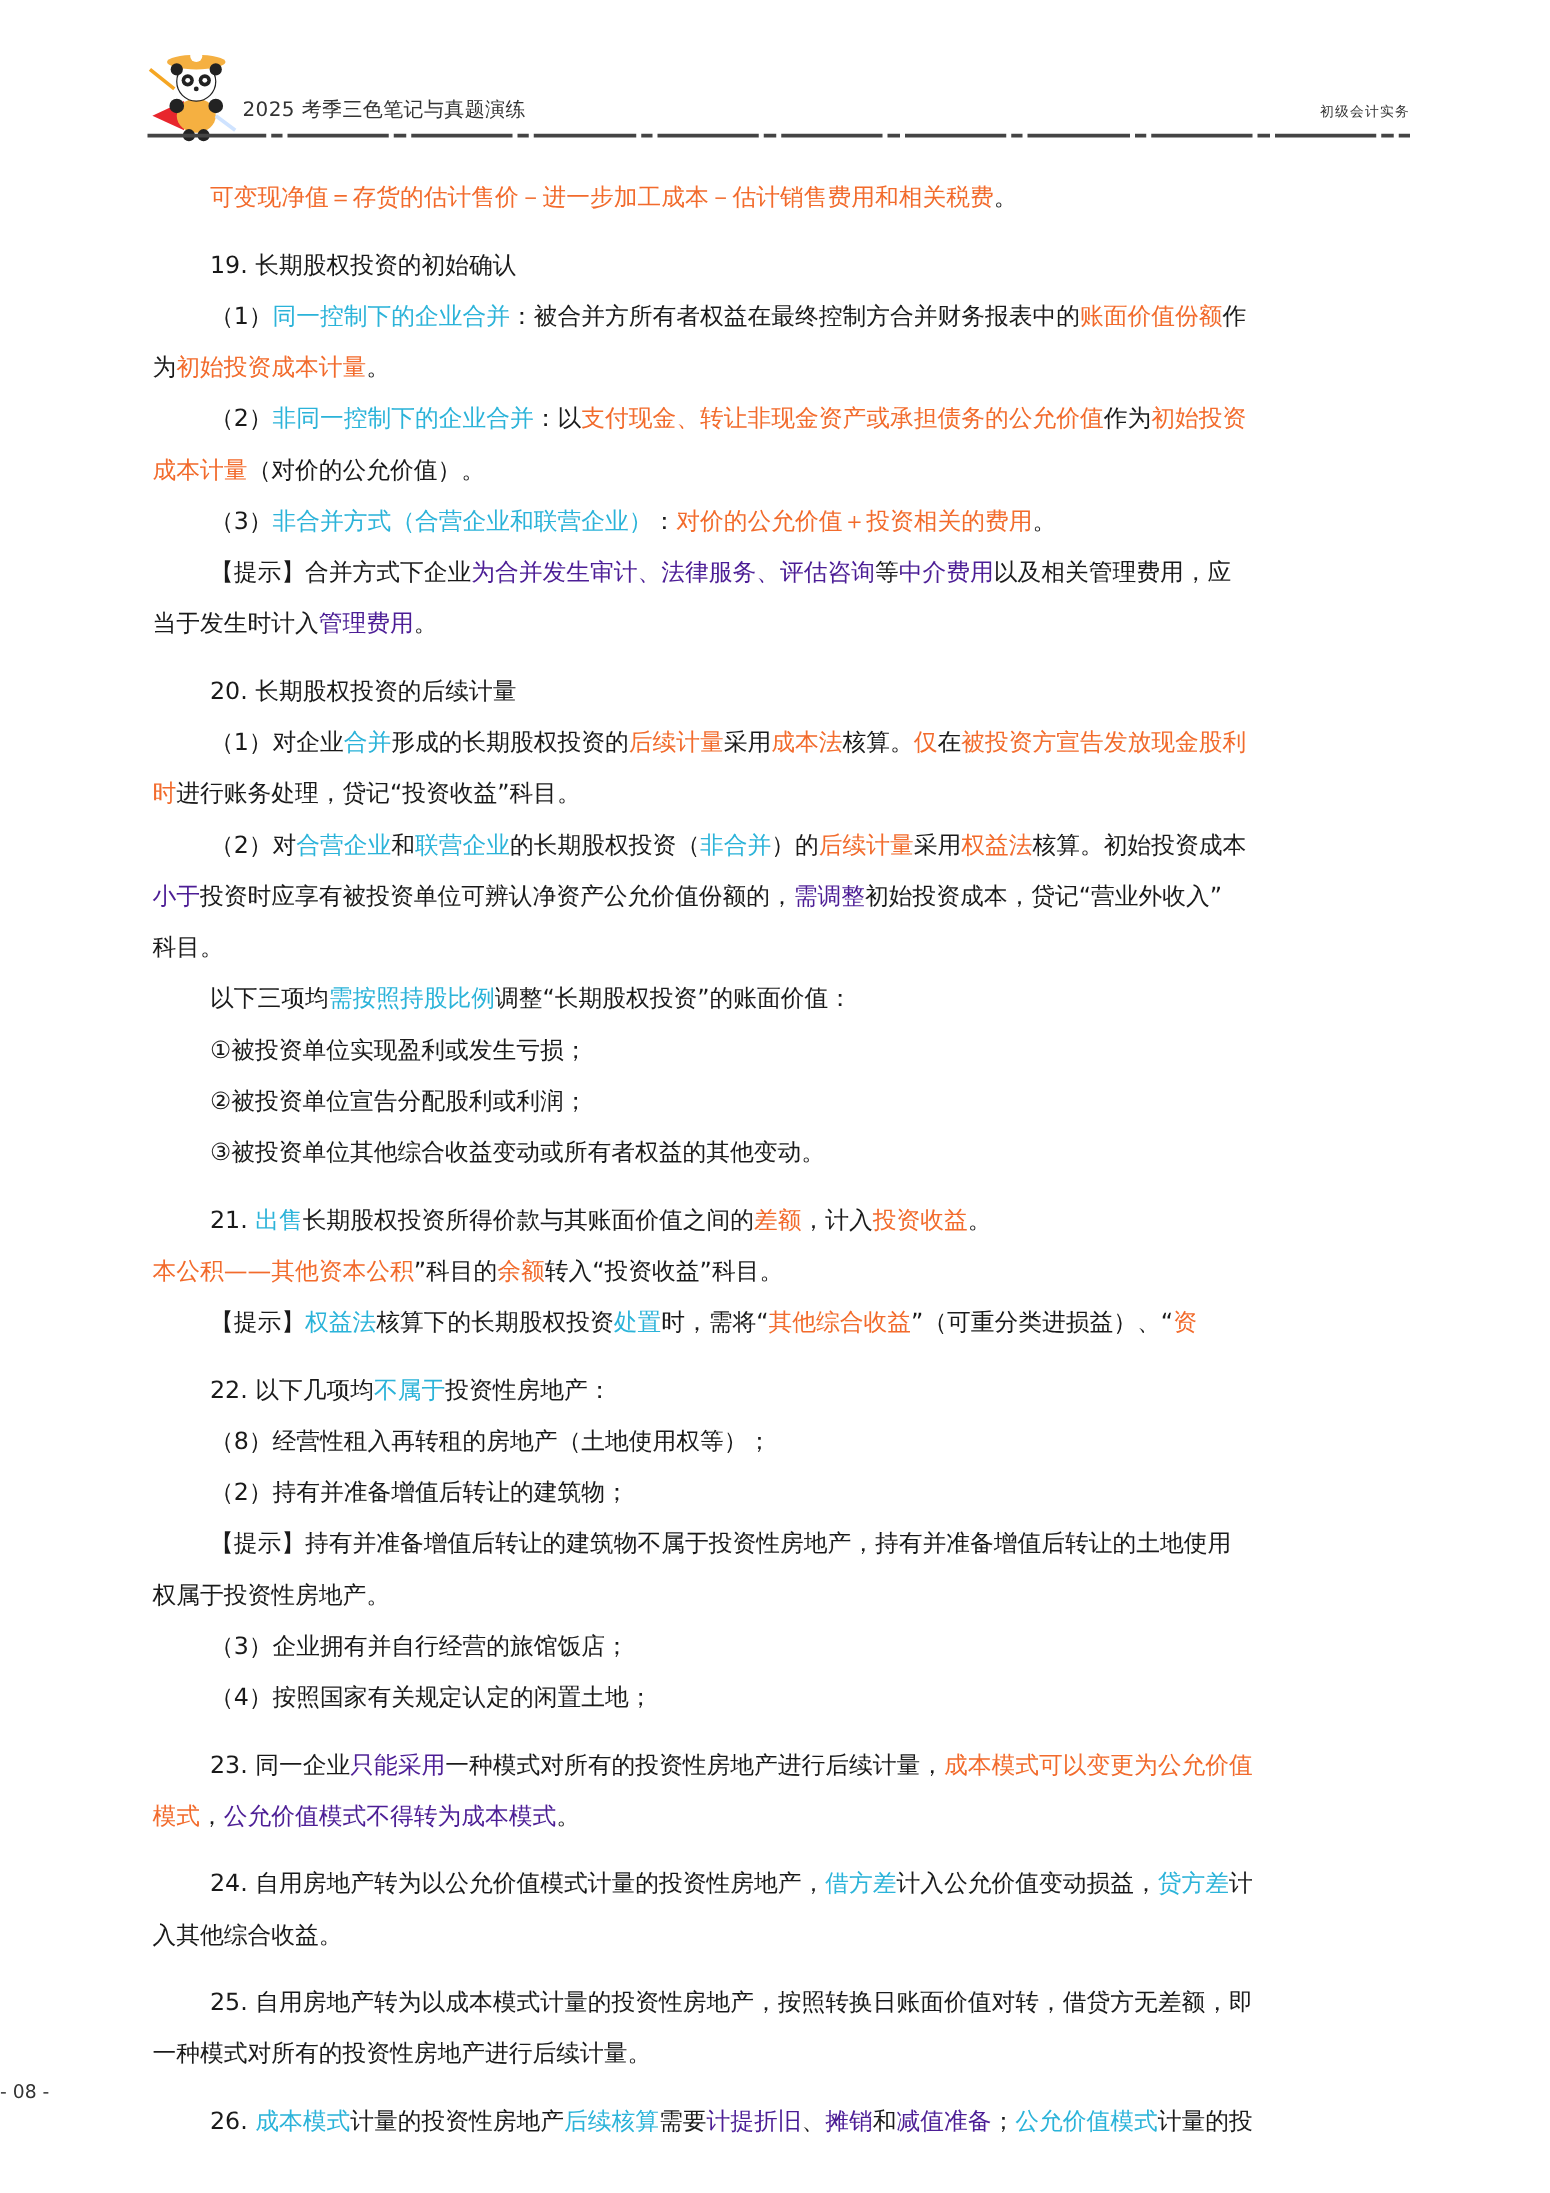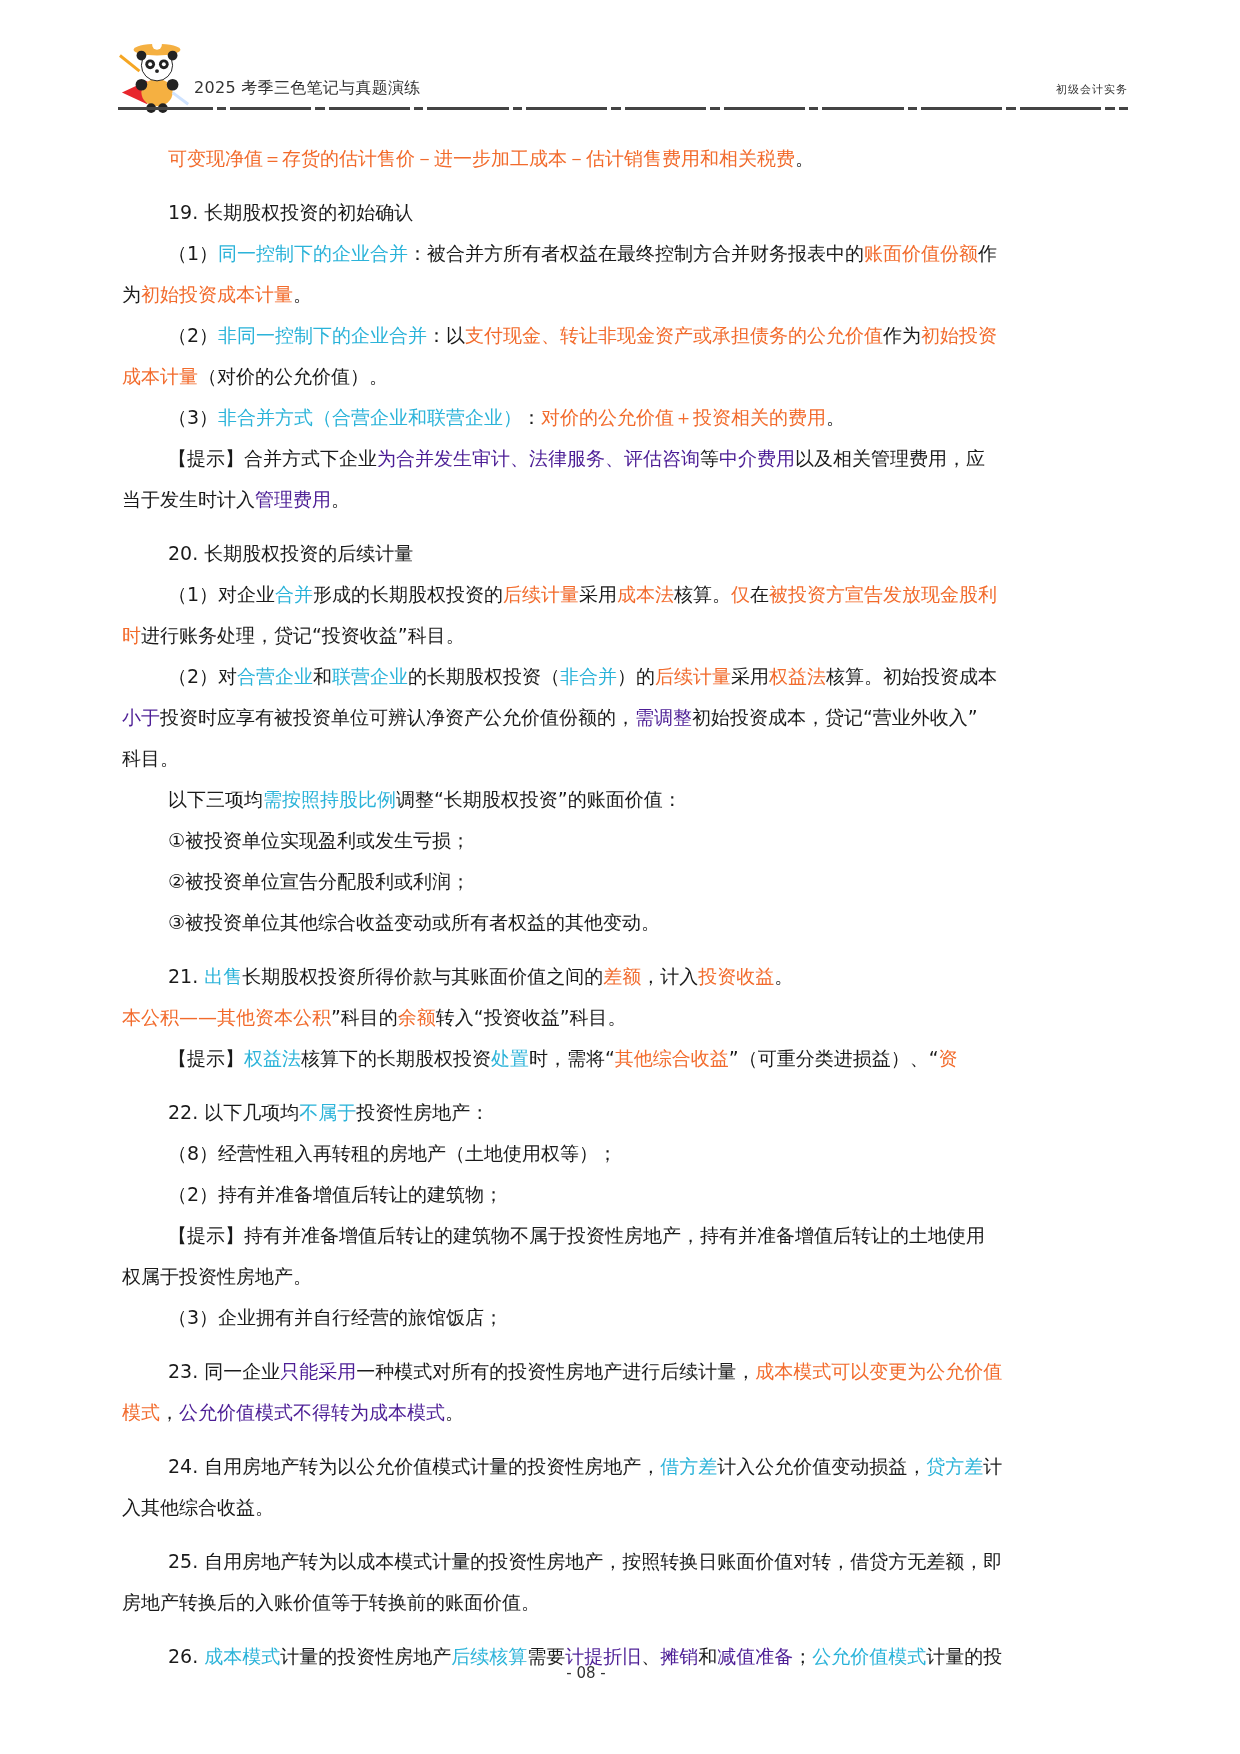--- a/index.html
+++ b/index.html
@@ -11,21 +11,21 @@
   .subject { position: absolute; right: 0; top: 46px; font-size: 11px; color: #333; letter-spacing: 1px; }
   .rule { position: absolute; left: 0; top: 70px; width: 1010px; height: 4px; display: flex; gap: 4px; align-items: center; }
   .rule span { display: block; height: 3px; background: #444; }
   .content { position: absolute; left: 118px; top: 136px; width: 1010px; font-size: 19px; line-height: 37px; }
   .p { margin: 4px; }
   .ind { text-indent: 46px; }
   .gap { height: 9px; }
   .o { color: #f26b2c; }
   .c { color: #2bb3d9; }
   .r { color: #4c1d95; }
-  .footer { position: absolute; left: 0; width: 1172px; top: 1664px; text-align: center; font-size: 15px; color: #333; }
+  .footer { position: absolute; left: 0; width: 1172px; top: 1664px; text-align: left; font-size: 15px; color: #333; }
 </style>
 </head>
 <body>
 
 <div class="header">
   <svg class="mascot" viewBox="0 0 80 80">
     <polygon points="4,58 30,46 30,70" fill="#e8262d"></polygon>
     <line x1="2" y1="20" x2="22" y2="36" stroke="#f5a623" stroke-width="3"></line>
     <ellipse cx="40" cy="58" rx="16" ry="14" fill="#f5b041"></ellipse>
     <circle cx="40" cy="30" r="16" fill="#ffffff" stroke="#222" stroke-width="1"></circle>
@@ -97,26 +97,27 @@
     <div class="p ind"><span>21. </span><span class="c">出售</span><span>长期股权投资所得价款与其账面价值之间的</span><span class="o">差额</span><span>，计入</span><span class="o">投资收益</span><span>。</span></div>
     <div class="p"><span class="o">本公积——其他资本公积</span><span>”科目的</span><span class="o">余额</span><span>转入“投资收益”科目。</span></div>
     <div class="p ind"><span>【提示】</span><span class="c">权益法</span><span>核算下的长期股权投资</span><span class="c">处置</span><span>时，需将“</span><span class="o">其他综合收益</span><span>”（可重分类进损益）、“</span><span class="o">资</span></div>
     <div class="gap"></div>
     <div class="p ind"><span>22. 以下几项均</span><span class="c">不属于</span><span>投资性房地产：</span></div>
     <div class="p ind"><span>（8）经营性租入再转租的房地产（土地使用权等）；</span></div>
     <div class="p ind"><span>（2）持有并准备增值后转让的建筑物；</span></div>
     <div class="p ind"><span>【提示】持有并准备增值后转让的建筑物不属于投资性房地产，持有并准备增值后转让的土地使用</span></div>
     <div class="p"><span>权属于投资性房地产。</span></div>
     <div class="p ind"><span>（3）企业拥有并自行经营的旅馆饭店；</span></div>
+    <div class="p ind"><span>（4）按照国家有关规定认定的闲置土地；</span></div>
     <div class="gap"></div>
     <div class="p ind"><span>23. 同一企业</span><span class="r">只能采用</span><span>一种模式对所有的投资性房地产进行后续计量，</span><span class="o">成本模式可以变更为公允价值</span></div>
     <div class="p"><span class="o">模式</span><span>，</span><span class="r">公允价值模式不得转为成本模式</span><span>。</span></div>
     <div class="gap"></div>
     <div class="p ind"><span>24. 自用房地产转为以公允价值模式计量的投资性房地产，</span><span class="c">借方差</span><span>计入公允价值变动损益，</span><span class="c">贷方差</span><span>计</span></div>
     <div class="p"><span>入其他综合收益。</span></div>
     <div class="gap"></div>
     <div class="p ind"><span>25. 自用房地产转为以成本模式计量的投资性房地产，按照转换日账面价值对转，借贷方无差额，即</span></div>
-    <div class="p"><span>房地产转换后的入账价值等于转换前的账面价值。</span></div>
+    <div class="p"><span>一种模式对所有的投资性房地产进行后续计量。</span></div>
     <div class="gap"></div>
     <div class="p ind"><span>26. </span><span class="c">成本模式</span><span>计量的投资性房地产</span><span class="c">后续核算</span><span>需要</span><span class="r">计提折旧</span><span>、</span><span class="r">摊销</span><span>和</span><span class="r">减值准备</span><span>；</span><span class="c">公允价值模式</span><span>计量的投</span></div>
   </div>
 
 <div class="footer">- 08 -</div>
 
 </body></html>

